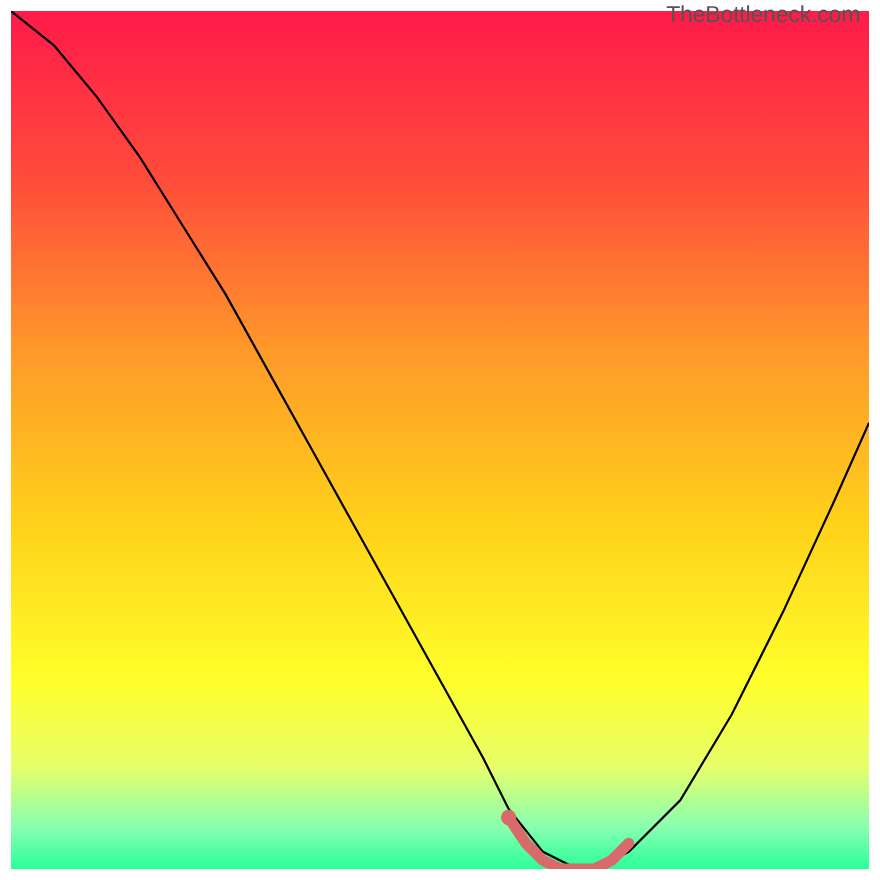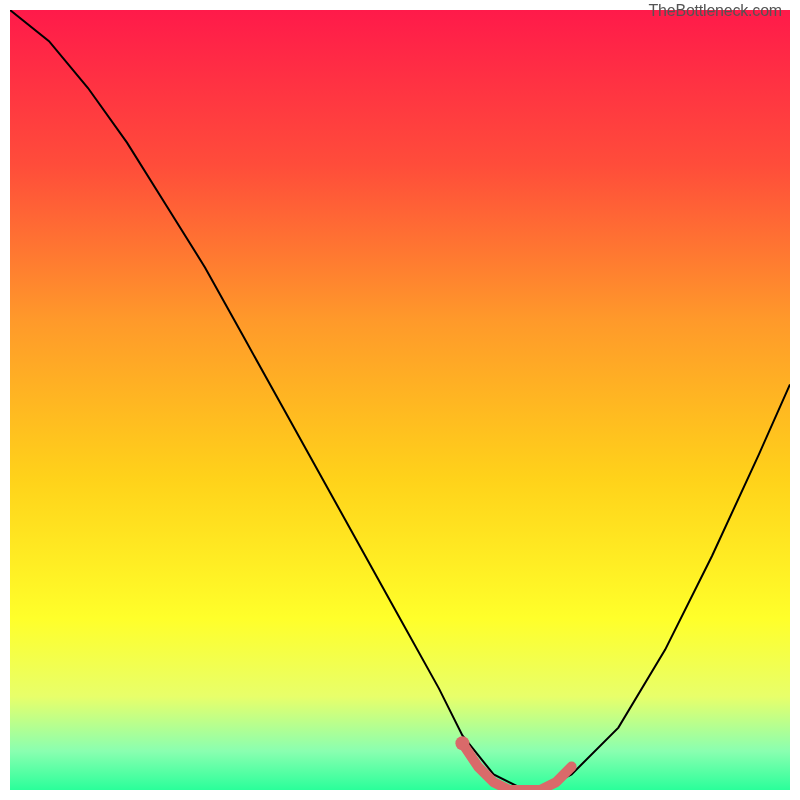--- a/index.html
+++ b/index.html
@@ -1,19 +1,19 @@
 <!DOCTYPE html>
 <html><head>
 <meta charset="utf-8">
 <style>
   * { margin: 0; padding: 0; box-sizing: border-box; }
   body { width: 800px; height: 800px; overflow: hidden; font-family: Arial, sans-serif; }
   .chart-container { position: relative; width: 800px; height: 800px; background: #fff; }
   .plot-area { position: absolute; left: 10px; top: 10px; width: 780px; height: 780px; }
-  .watermark { position: absolute; top: 2px; right: 18px; font-size: 16px; color: #545454; font-weight: 500; letter-spacing: -0.2px; }
+  .watermark { position: absolute; top: 2px; right: 18px; font-size: 21px; color: #545454; font-weight: 500; letter-spacing: -0.2px; }
   svg { display: block; }
 </style>
 </head>
 <body>
 
 <div class="chart-container">
   <div class="plot-area">
     <svg width="780" height="780" viewBox="0 0 780 780">
       <defs>
         <linearGradient id="bg-grad" x1="0" y1="0" x2="0" y2="1">

